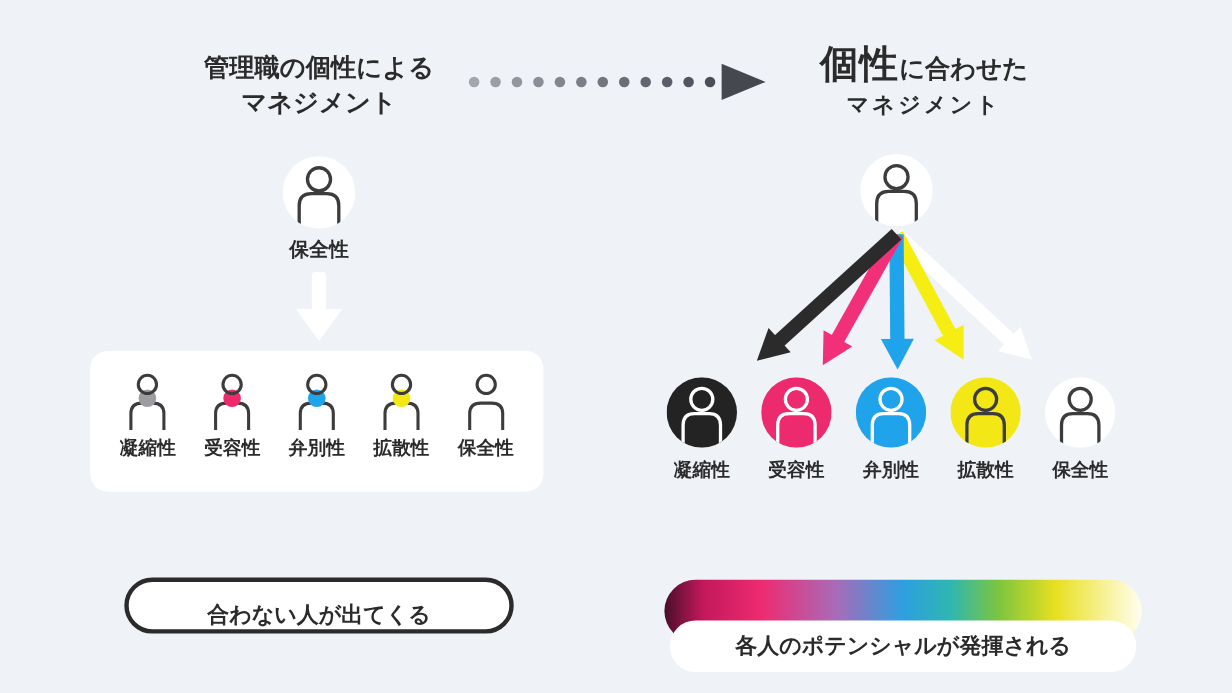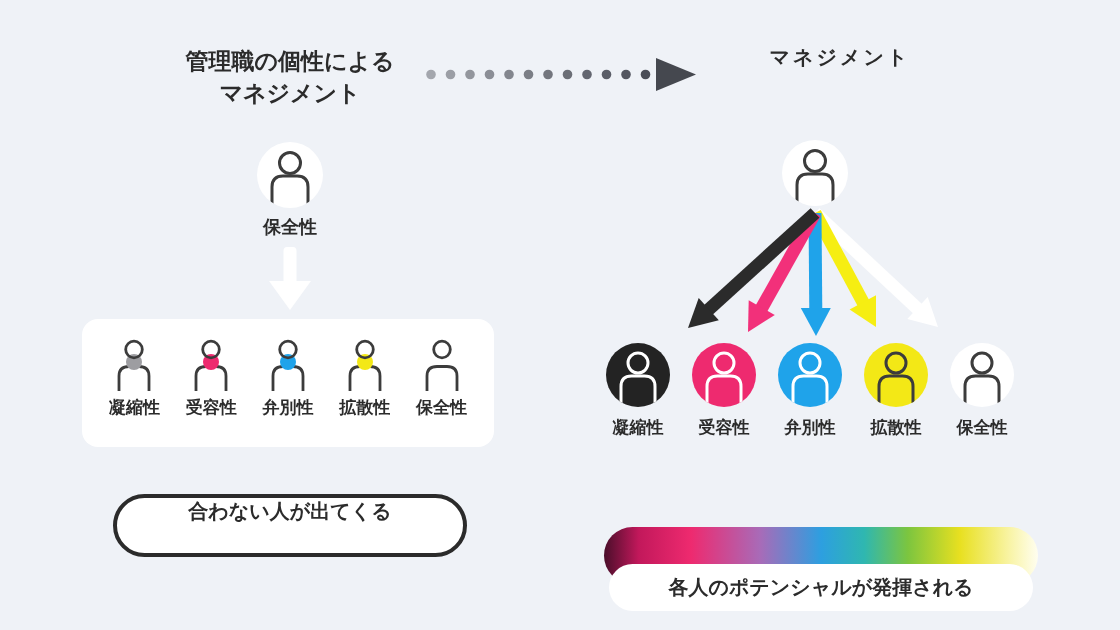--- a/index.html
+++ b/index.html
@@ -32,23 +32,23 @@
   .box-member { display: flex; flex-direction: column; align-items: center; width: 74px; }
   .box-member .lbl { font-size: 17px; font-weight: 700; margin-top: 3px; white-space: nowrap; }
 
   
   .circle-row { left: 606px; top: 343px; display: flex; gap: 22px; }
   .circle-member { display: flex; flex-direction: column; align-items: center; width: 64px; }
   .circle-member .lbl { font-size: 17px; font-weight: 700; margin-top: 9px; white-space: nowrap; }
 
   
   .pill-left {
-    left: 113px; top: 494px; width: 354px; height: 63px;
+    left: 113px; top: 525px; width: 354px; height: 51px;
     background: #ffffff; border: 4px solid #2b2b2b; border-radius: 32px;
-    display: flex; align-items: flex-start; justify-content: center;
+    display: flex; align-items: flex-end; justify-content: center;
     font-size: 20px; font-weight: 700;
   }
   .pill-right-outer {
     left: 604px; top: 527px; width: 434px; height: 57px;
     border-radius: 30px; padding: 5px;
     background: linear-gradient(90deg,
       #4a0e2a 0%, #c2185b 8%, #ee2a6f 20%, #a86bb8 36%, #2d9fe0 50%,
       #2fb7b0 60%, #7cc53f 70%, #e8e020 82%, #f8f3a0 93%, #fffef0 100%);
   }
   .pill-right-inner {
@@ -165,20 +165,21 @@
   <circle cx="124" cy="20.5" r="4.8" fill="#73767e"></circle>
   <circle cx="143.5" cy="20.5" r="4.8" fill="#6b6e76"></circle>
   <circle cx="163" cy="20.5" r="4.8" fill="#636670"></circle>
   <circle cx="182.5" cy="20.5" r="4.8" fill="#5b5e68"></circle>
   <circle cx="202" cy="20.5" r="4.8" fill="#535660"></circle>
   <circle cx="221.5" cy="20.5" r="4.8" fill="#4b4e58"></circle>
   <polygon points="232,4 232,37 272,20.5" fill="#45484f"></polygon>
 </svg>
 
 <div class="abs title title-right">
+  <div class="line1"><span class="emph">個性</span><span>に合わせた</span></div>
   <div class="line2">マネジメント</div>
 </div>
 
 <div class="abs" style="left:782px; top:140px;">
   <svg width="66" height="66" viewBox="0 0 66 66">
     <circle cx="33" cy="33" r="33" fill="#ffffff"></circle>
     <g clip-path="url(#clip-circle-66)" fill="none" stroke="#3c3c3c" stroke-width="3">
       <circle cx="33" cy="21" r="10.5"></circle>
       <path d="M15,68 L15,45 Q15,34 26,34 L40,34 Q51,34 51,45 L51,68"></path>
     </g>

